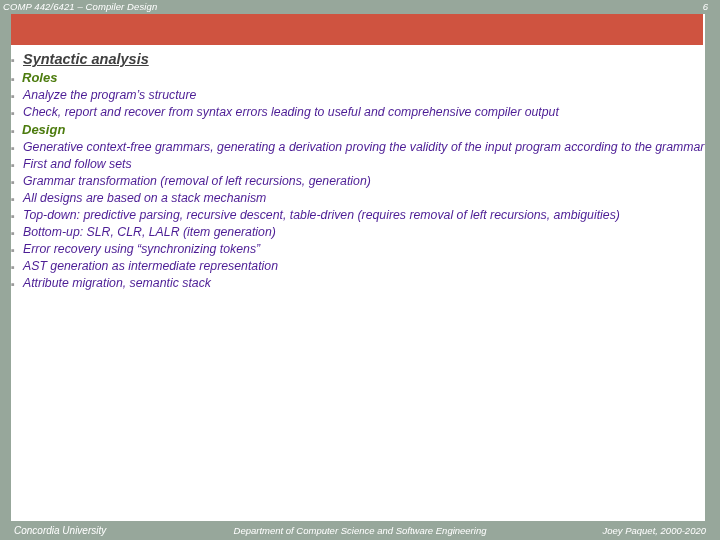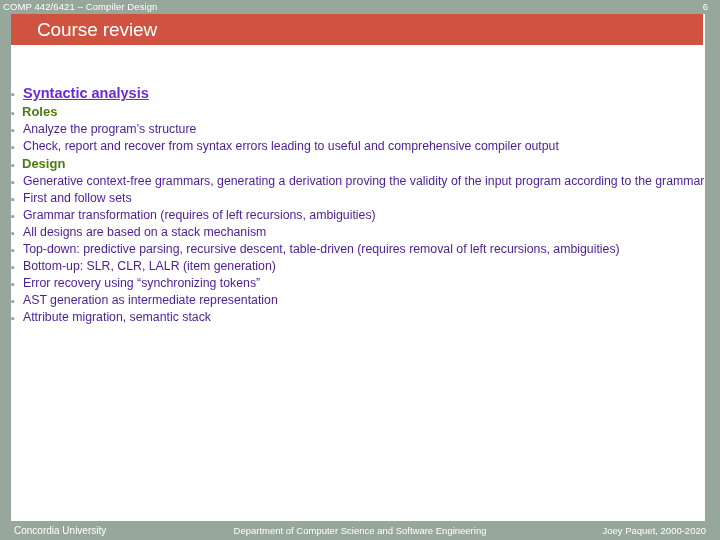--- a/index.html
+++ b/index.html
@@ -12,20 +12,21 @@
     background: #ffffff;
     font-family: "Liberation Sans", sans-serif;
     overflow: hidden;
   }
   .slide {
     position: relative;
     width: 720px;
     height: 504px;
     background: #ffffff;
     box-sizing: border-box;
+    font-style: italic;
   }
 
   
   .band-top {
     position: absolute;
     left: 0; top: 0;
     width: 720px; height: 14px;
     background: #97a79b;
   }
   .band-left {
@@ -114,23 +115,22 @@
   }
 
   
   .l1 { margin-left: 14px; }
   .l1 > .bullet { left: 0px; top: 5px; font-size: 10px; }
   .l1 > .text {
     margin-left: 12px;
     font-size: 14.5px;
     font-weight: bold;
     text-decoration: underline;
-    color: #6d28d9;
+    color: #404040;
     line-height: 19px;
-    margin-top: 34px;
   }
 
   
   .l2 { margin-left: 39px; margin-top: 5px; }
   .l2 > .bullet { left: 0px; top: 5px; font-size: 9px; }
   .l2 > .text {
     margin-left: 11px;
     font-size: 13px;
     font-weight: bold;
     color: #4d7c0f;
@@ -187,21 +187,20 @@
 <div class="slide">
 
   <div class="band-left"></div>
   <div class="band-right"></div>
   <div class="band-top"></div>
 
   <div class="course-label">COMP 442/6421 – Compiler Design</div>
   <div class="page-number">6</div>
 
   <div class="title-bar"></div>
-  <div class="title-text">Course review</div>
 
   <div class="content">
     <ul class="lvl">
 
       <li class="item l1">
         <span class="bullet">▪</span>
         <span class="text">Syntactic analysis</span>
       </li>
 
       <li style="list-style:none;">
@@ -230,21 +229,21 @@
           <li class="item l3">
             <span class="bullet">▪</span>
             <span class="text">Generative context-free grammars, generating a derivation proving the validity of the input program according to the grammar</span>
           </li>
           <li class="item l3">
             <span class="bullet">▪</span>
             <span class="text">First and follow sets</span>
           </li>
           <li class="item l3">
             <span class="bullet">▪</span>
-            <span class="text">Grammar transformation (requires of left recursions, ambiguities)</span>
+            <span class="text">Grammar transformation (removal of left recursions, generation)</span>
           </li>
           <li class="item l3">
             <span class="bullet">▪</span>
             <span class="text">All designs are based on a stack mechanism</span>
           </li>
           <li class="item l3">
             <span class="bullet">▪</span>
             <span class="text">Top-down: predictive parsing, recursive descent, table-driven (requires removal of left recursions, ambiguities)</span>
           </li>
           <li class="item l3">

